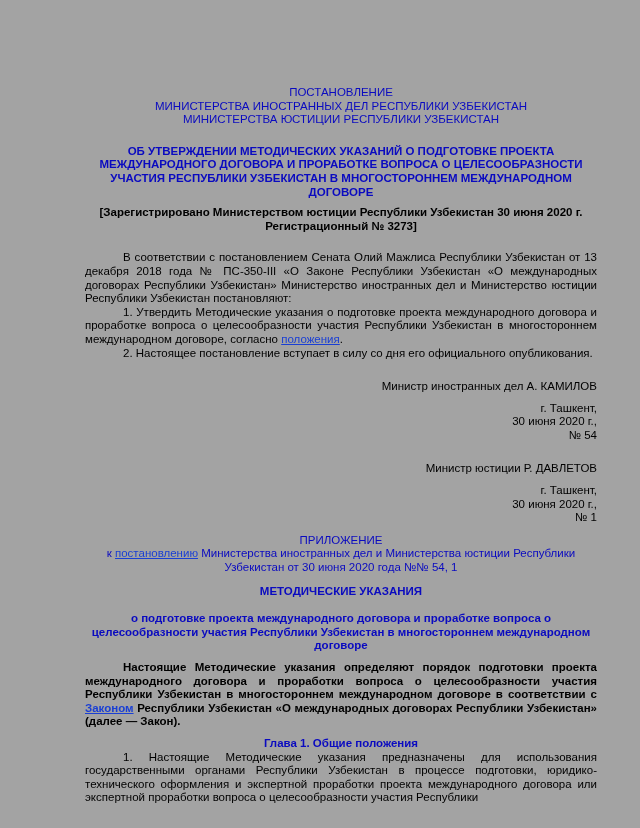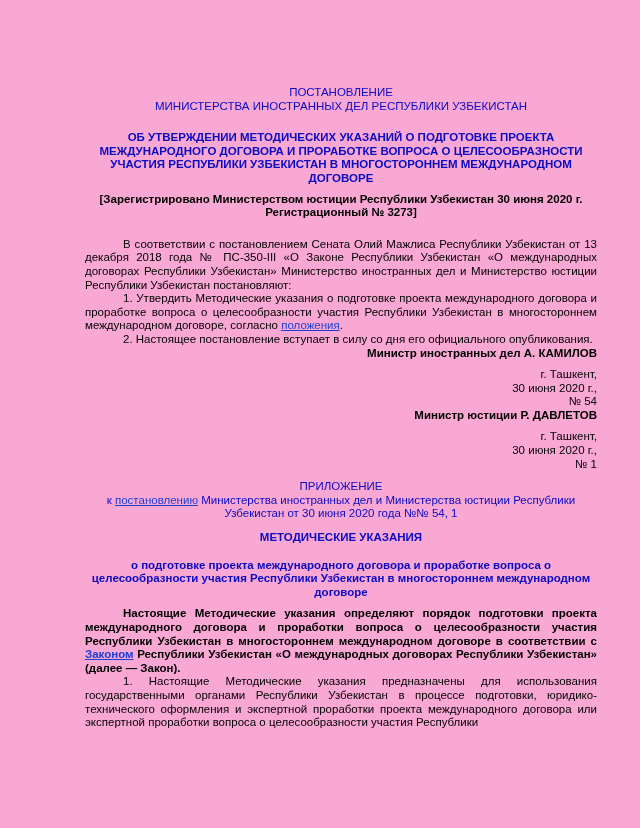--- a/index.html
+++ b/index.html
@@ -9,41 +9,41 @@
     height: 828px;
     overflow: hidden;
     font-family: "Liberation Sans", sans-serif;
     font-size: 11.5px;
     line-height: 13.6px;
     color: #000000;
   }
   .page {
     width: 640px;
     height: 828px;
-    background: #f9a8d4;
+    background: #a3a3a3;
     position: relative;
   }
   .doc {
     padding: 86px 43px 0 85px;
   }
   .c { text-align: center; }
   .b { font-weight: bold; }
   .blue { color: var(--heading-blue, #0a0ac0); }
   .subject { margin-top: 18px; }
   .reg { margin-top: 7px; color: #000; }
   .body-p {
     text-align: justify;
     text-indent: 38px;
     margin: 0;
   }
   .first-body { margin-top: 18px; }
   .sig {
     text-align: right;
-    font-weight: bold;
-    margin-top: 0;
+    font-weight: normal;
+    margin-top: 20px;
   }
   .date-block {
     text-align: right;
     margin-top: 8px;
   }
   .annex-block { margin-top: 9px; }
   .guide-title-block { margin-top: 10px; }
   .guide-title-block .gt-sub { margin-top: 14px; }
   .intro-p { margin-top: 8px; font-weight: bold; }
   .chapter { margin-top: 8px; }
@@ -56,20 +56,21 @@
 </style>
 </head>
 <body>
 
 <div class="page">
   <article class="doc">
 
     <header>
       <div class="c blue">ПОСТАНОВЛЕНИЕ</div>
       <div class="c blue">МИНИСТЕРСТВА ИНОСТРАННЫХ ДЕЛ РЕСПУБЛИКИ УЗБЕКИСТАН</div>
+      <div class="c blue">МИНИСТЕРСТВА ЮСТИЦИИ РЕСПУБЛИКИ УЗБЕКИСТАН</div>
       <div class="c blue b subject">ОБ УТВЕРЖДЕНИИ МЕТОДИЧЕСКИХ УКАЗАНИЙ О ПОДГОТОВКЕ ПРОЕКТА МЕЖДУНАРОДНОГО ДОГОВОРА И ПРОРАБОТКЕ ВОПРОСА О ЦЕЛЕСООБРАЗНОСТИ УЧАСТИЯ РЕСПУБЛИКИ УЗБЕКИСТАН В МНОГОСТОРОННЕМ МЕЖДУНАРОДНОМ ДОГОВОРЕ</div>
       <div class="c b reg">[Зарегистрировано Министерством юстиции Республики Узбекистан 30 июня 2020 г. Регистрационный № 3273]</div>
     </header>
 
     <p class="body-p first-body">В соответствии с постановлением Сената Олий Мажлиса Республики Узбекистан от 13 декабря 2018 года № ПС-350-III «О Законе Республики Узбекистан «О международных договорах Республики Узбекистан» Министерство иностранных дел и Министерство юстиции Республики Узбекистан постановляют:</p>
 
     <p class="body-p"><span>1. Утвердить Методические указания о подготовке проекта международного договора и проработке вопроса о целесообразности участия Республики Узбекистан в многостороннем международном договоре, согласно </span><a href="#" class="lnk">положения</a><span>.</span></p>
 
     <p class="body-p">2. Настоящее постановление вступает в силу со дня его официального опубликования.</p>
 
@@ -94,17 +95,18 @@
       <div><span>к </span><a href="#" class="lnk">постановлению</a><span> Министерства иностранных дел и Министерства юстиции Республики Узбекистан от 30 июня 2020 года №№ 54, 1</span></div>
     </div>
 
     <div class="c blue b guide-title-block">
       <div>МЕТОДИЧЕСКИЕ УКАЗАНИЯ</div>
       <div class="gt-sub">о подготовке проекта международного договора и проработке вопроса о целесообразности участия Республики Узбекистан в многостороннем международном договоре</div>
     </div>
 
     <p class="body-p intro-p"><span>Настоящие Методические указания определяют порядок подготовки проекта международного договора и проработки вопроса о целесообразности участия Республики Узбекистан в многостороннем международном договоре в соответствии с </span><a href="#" class="lnk">Законом</a><span> Республики Узбекистан «О международных договорах Республики Узбекистан» (далее — Закон).</span></p>
 
+    <div class="c blue b chapter">Глава 1. Общие положения</div>
 
     <p class="body-p chapter-p">1. Настоящие Методические указания предназначены для использования государственными органами Республики Узбекистан в процессе подготовки, юридико-технического оформления и экспертной проработки проекта международного договора или экспертной проработки вопроса о целесообразности участия Республики</p>
 
   </article>
 </div>
 
 </body></html>

